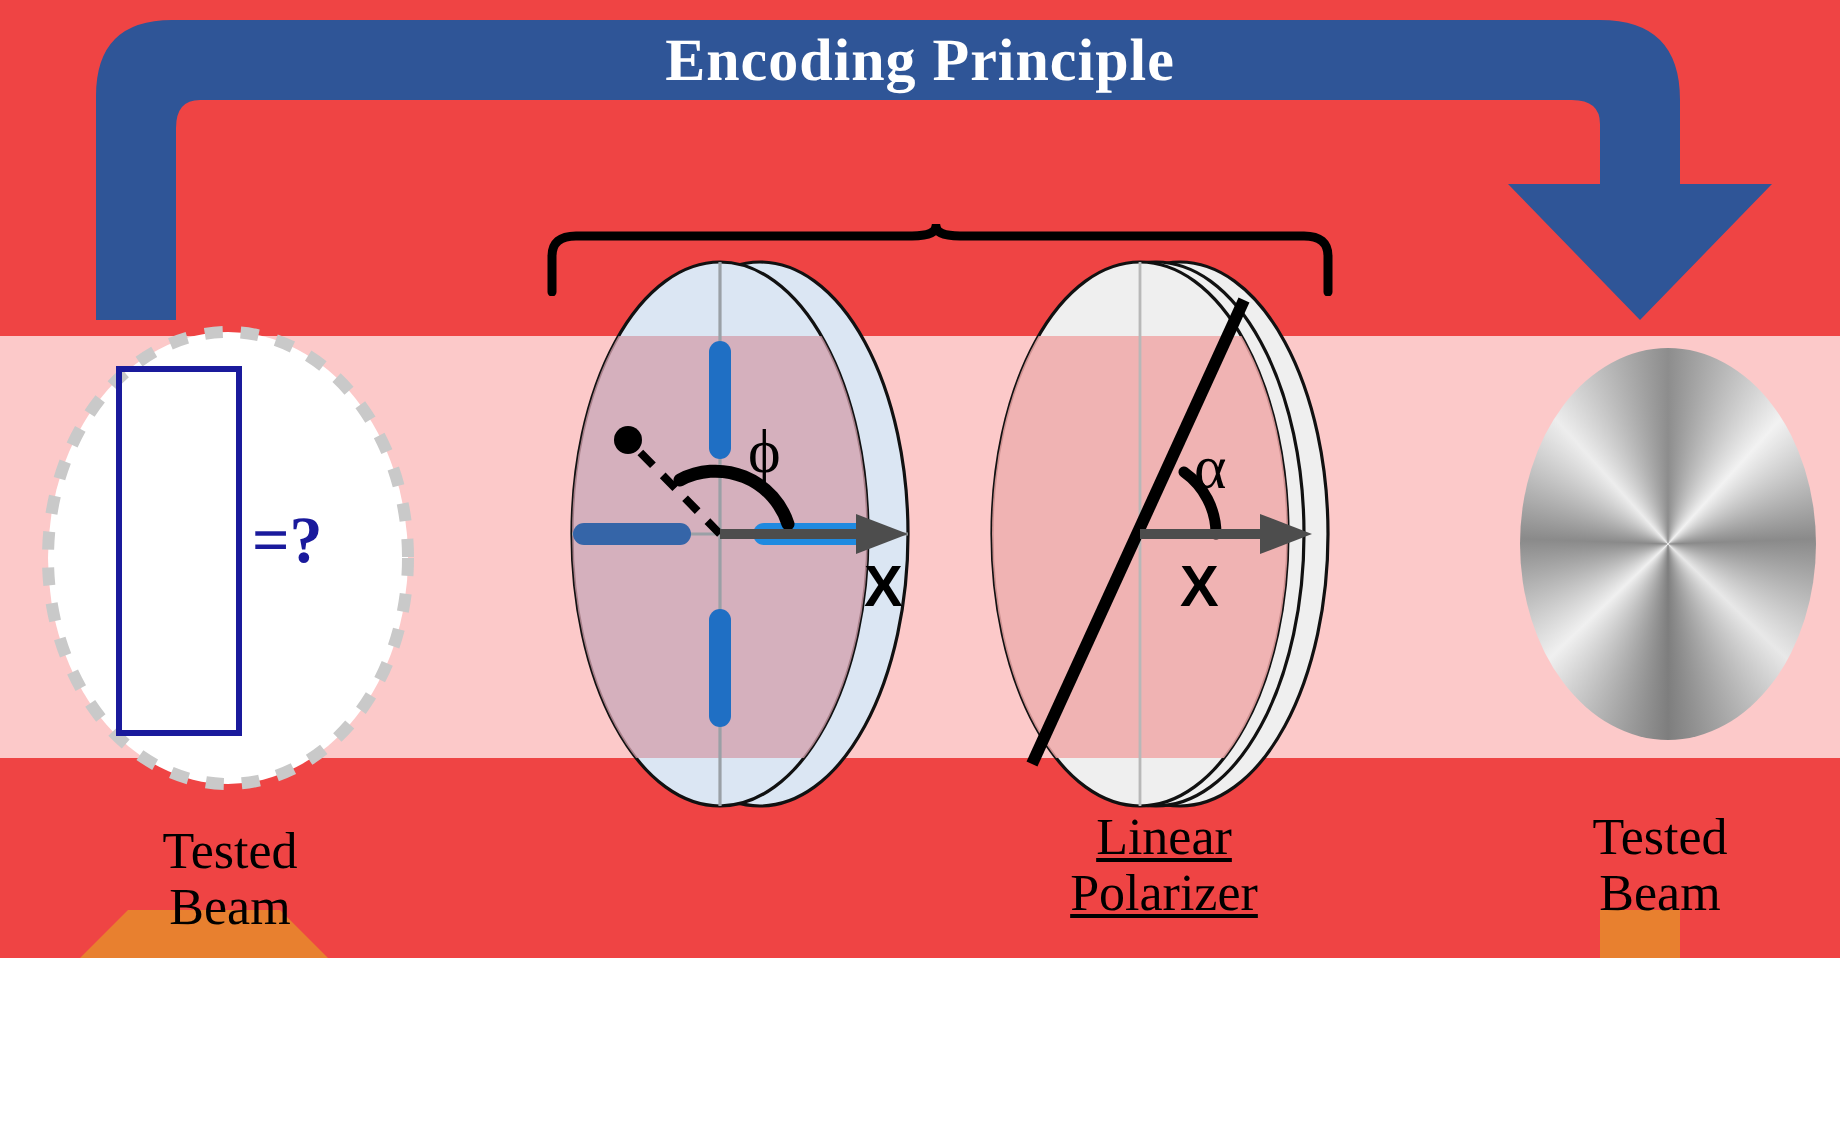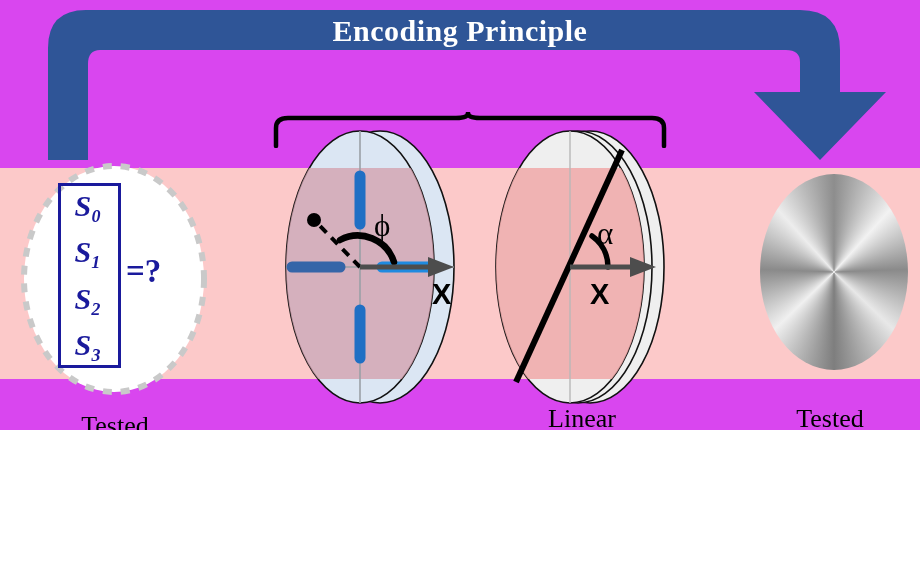--- a/index.html
+++ b/index.html
@@ -6,22 +6,22 @@
     margin: 0;
     padding: 0;
     background: #ffffff;
   }
   body {
     font-family: "Liberation Serif", "DejaVu Serif", serif;
   }
   #stage {
     position: relative;
     width: 920px;
-    height: 430px;
-    background: #d946ef;
+    height: 479px;
+    background: #ef4444;
     overflow: hidden;
   }
   .abs { position: absolute; }
 
   
   #beam-band {
     left: 0;
     top: 168px;
     width: 920px;
     height: 211px;
@@ -56,21 +56,21 @@
     left: 210px; top: 76px; width: 500px;
     font-size: 28px;
   }
   #label-tested-left {
     left: 15px; top: 412px; width: 200px;
   }
   #label-qwp {
     left: 258px; top: 405px; width: 235px;
   }
   #label-pol {
-    left: 482px; top: 405px; width: 200px;
+    left: 482px; top: 405px; width: 200px; text-decoration: underline;
   }
   #label-tested-right {
     left: 740px; top: 405px; width: 180px;
   }
 
   
   #stokes-group { left: 40px; top: 175px; width: 180px; height: 205px; }
   #stokes-bracket {
     position: absolute;
     left: 18px; top: 8px;
@@ -160,26 +160,20 @@
   <svg class="abs" style="left:270px;top:112px;" width="400" height="36">
     <path d="M 6,34 L 6,16 Q 6,6 18,6 L 186,6 Q 198,6 198,1 Q 198,6 210,6 L 382,6 Q 394,6 394,16 L 394,34" fill="none" stroke="#000000" stroke-width="4.5" stroke-linecap="round" stroke-linejoin="round"></path>
   </svg>
 
   <svg class="abs" style="left:14px;top:162px;" width="200" height="235">
     <ellipse cx="100" cy="117" rx="90" ry="113" fill="#ffffff" stroke="#c9c9c9" stroke-width="6" stroke-dasharray="9 9"></ellipse>
   </svg>
 
   <div class="abs" id="stokes-group">
     <div id="stokes-bracket"></div>
-    <div class="stokes-col">
-      <div class="stokes-item">S₀</div>
-      <div class="stokes-item">S₁</div>
-      <div class="stokes-item">S₂</div>
-      <div class="stokes-item">S₃</div>
-    </div>
     <div id="stokes-equals">=?</div>
   </div>
 
   <div class="abs plain-label" id="label-tested-left">Tested
 Beam</div>
 
   <svg class="abs" style="left:278px;top:128px;" width="190" height="278">
     <defs>
       <clipPath id="qwpClip">
         <ellipse cx="82" cy="139" rx="74" ry="136"></ellipse>

